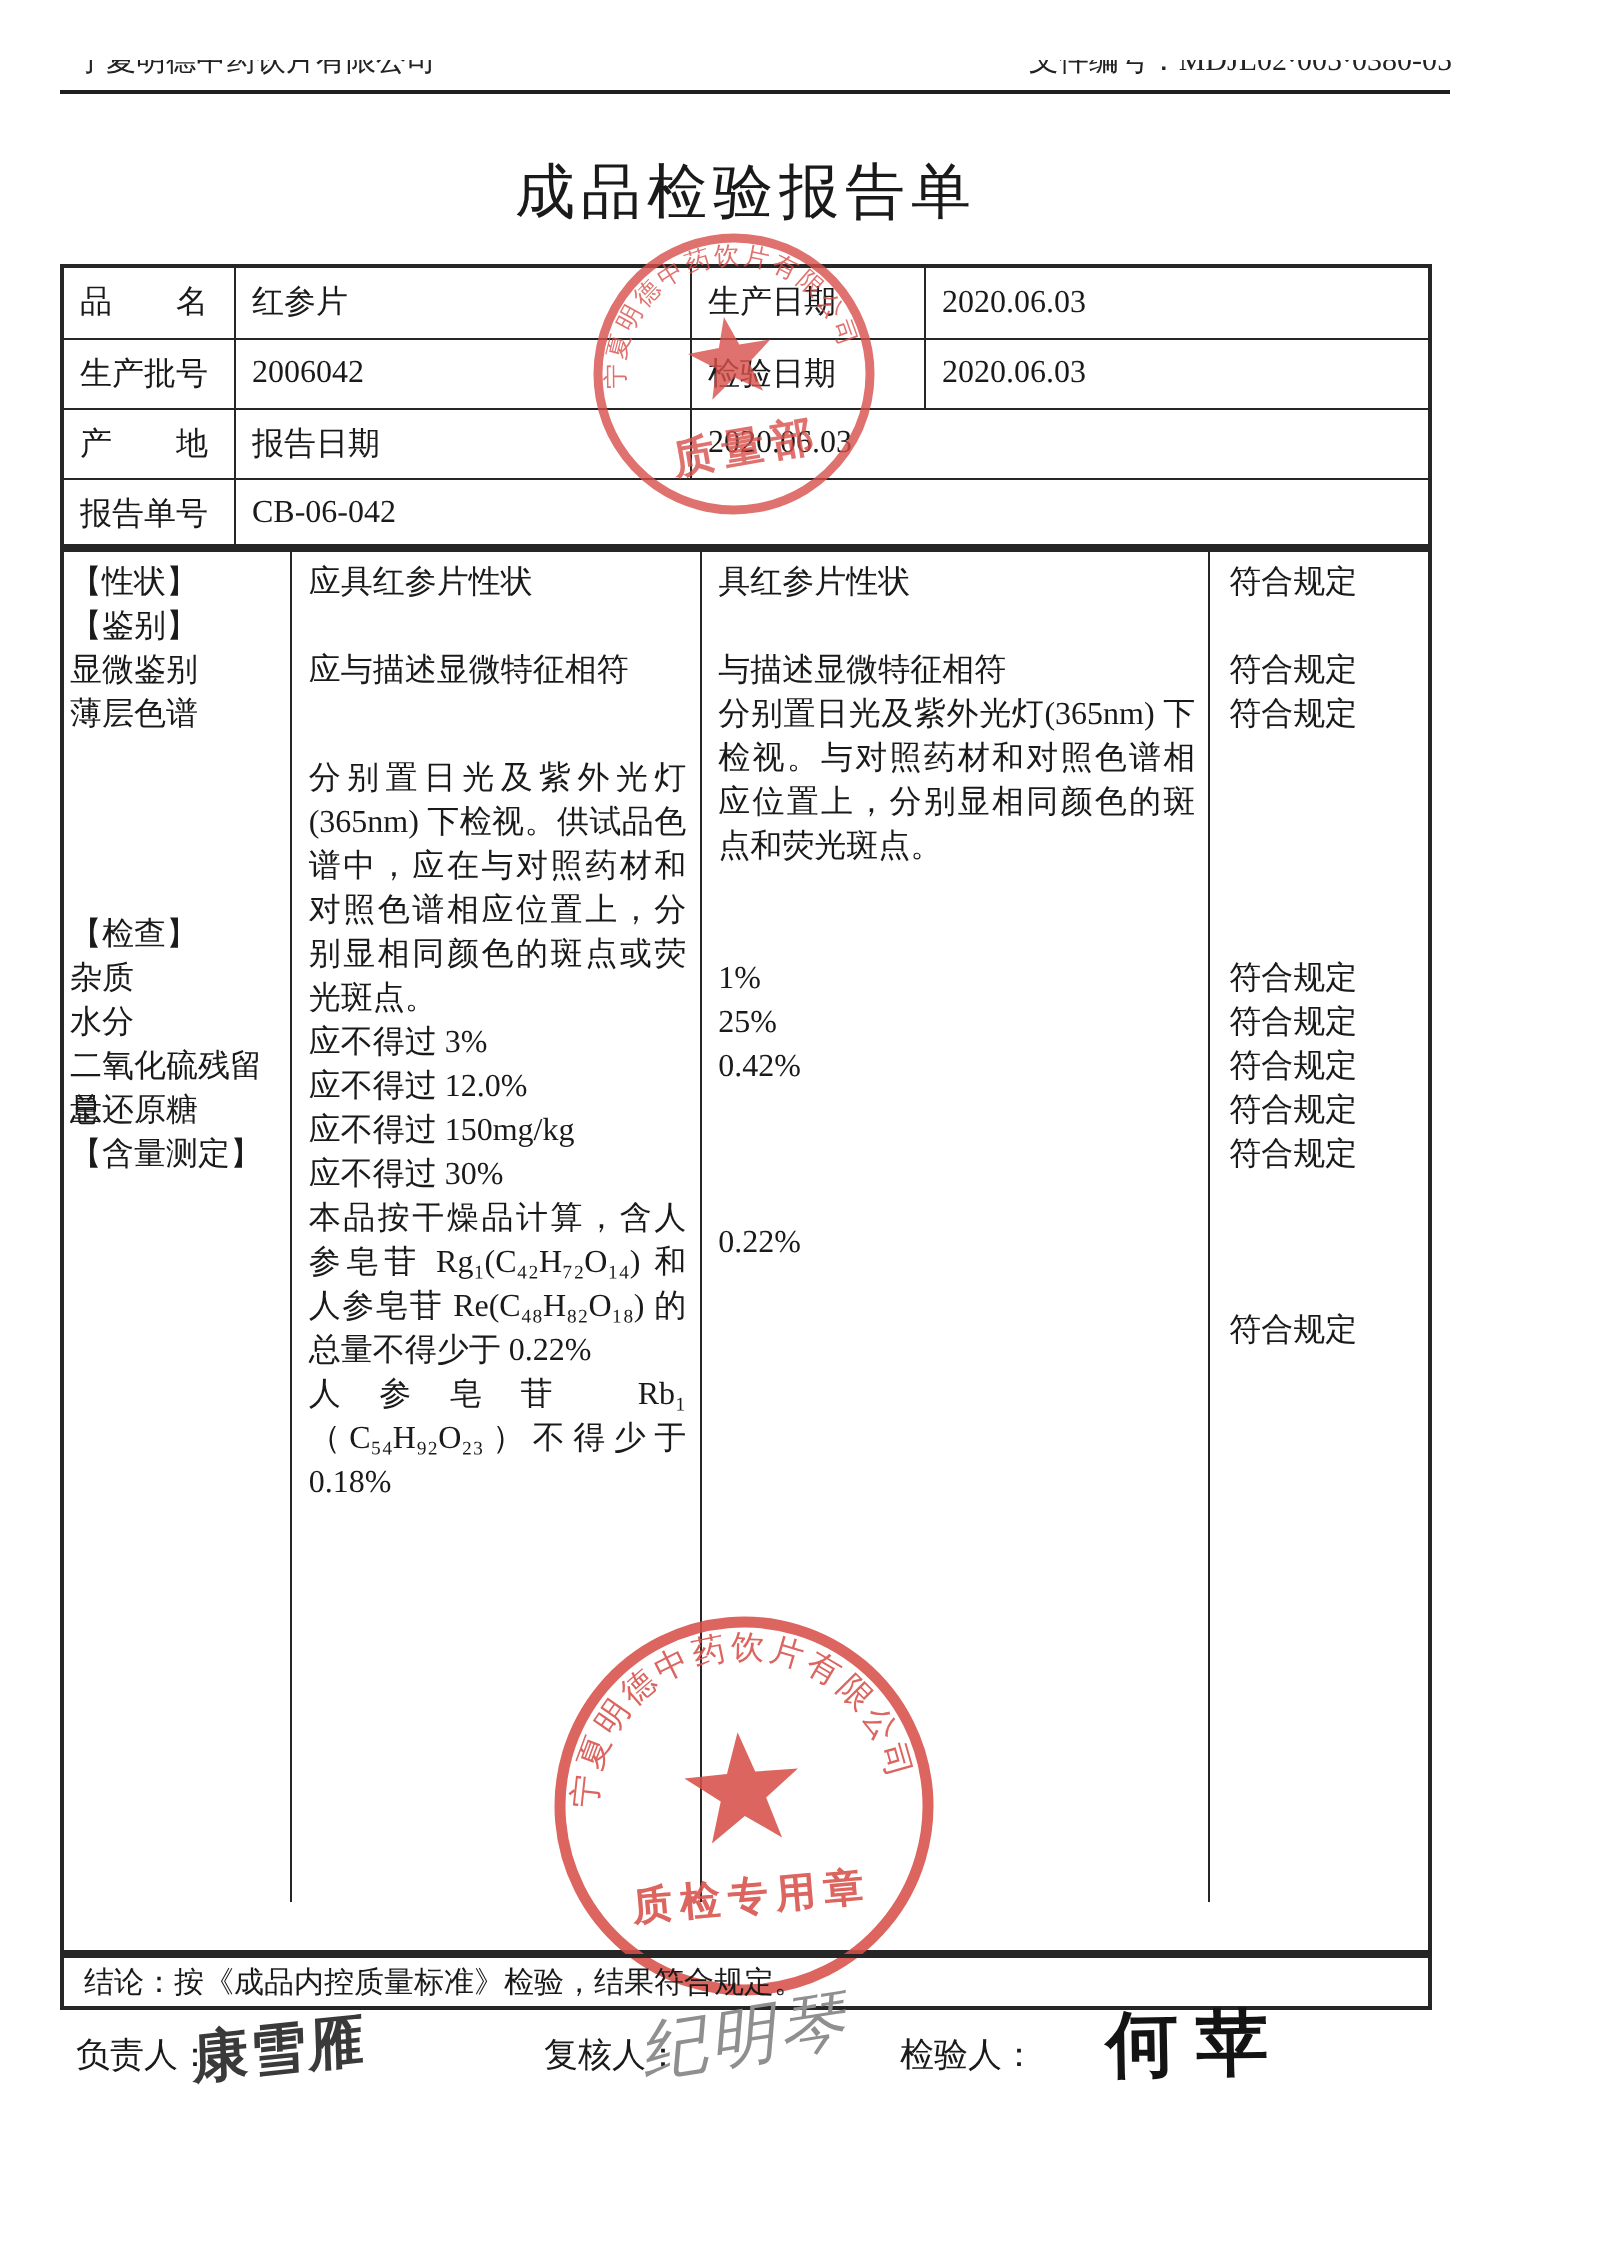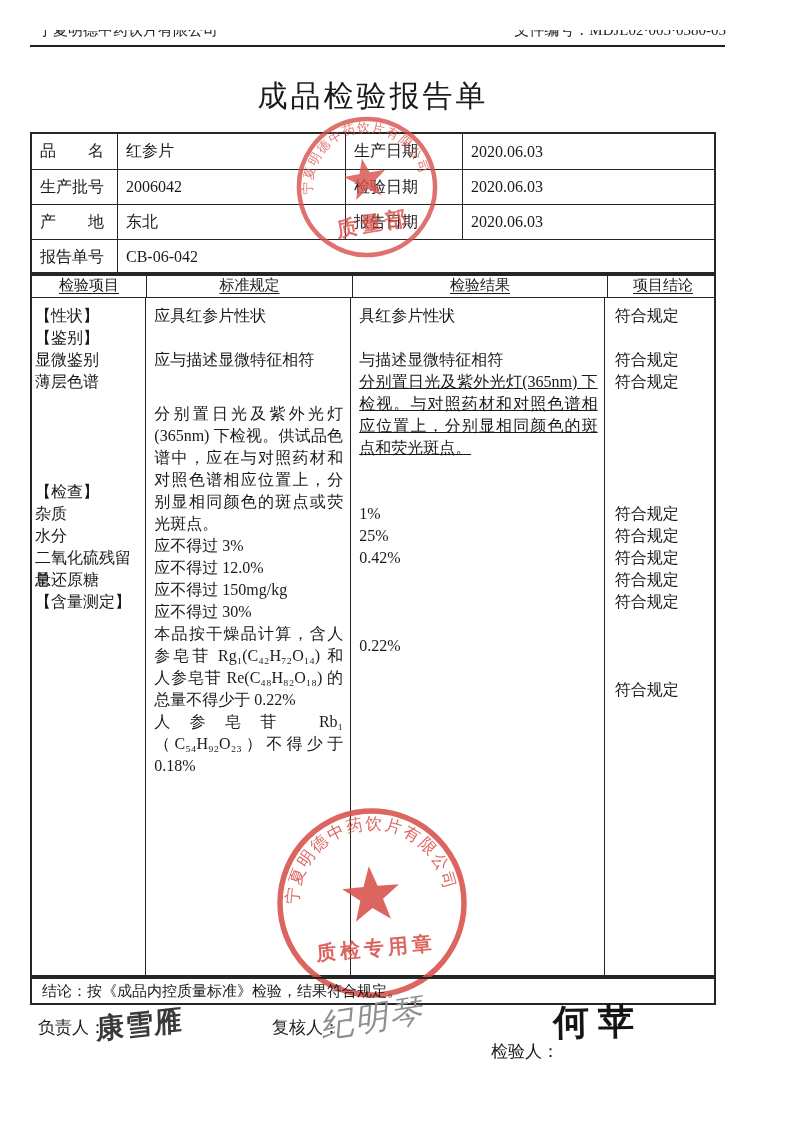--- a/index.html
+++ b/index.html
@@ -112,37 +112,30 @@
     <div class="info-cell bordered">2020.06.03</div>
   </div>
   <div class="info-row">
     <div class="info-cell">生产批号</div>
     <div class="info-cell bordered">2006042</div>
     <div class="info-cell bordered">检验日期</div>
     <div class="info-cell bordered">2020.06.03</div>
   </div>
   <div class="info-row">
     <div class="info-cell">产　　地</div>
-    <div class="info-cell bordered">东北</div>
     <div class="info-cell bordered">报告日期</div>
     <div class="info-cell bordered">2020.06.03</div>
   </div>
   <div class="info-row last">
     <div class="info-cell">报告单号</div>
     <div class="info-cell bordered">CB-06-042</div>
   </div>
 </div>
 
 <div class="main-table">
-  <div class="main-head">
-    <div class="hcell">检验项目</div>
-    <div class="hcell">标准规定</div>
-    <div class="hcell">检验结果</div>
-    <div class="hcell">项目结论</div>
-  </div>
   <div class="main-body">
     <div class="bcol col-item" id="col-item">
         <div class="body-line" style="height: 22px;">【性状】</div>
         <div class="body-line" style="height: 22px;">【鉴别】</div>
         <div class="body-line" style="height: 22px;">显微鉴别</div>
         <div class="body-line" style="height: 110px;">薄层色谱</div>
         <div class="body-line" style="height: 22px;">【检查】</div>
         <div class="body-line" style="height: 22px;">杂质</div>
         <div class="body-line" style="height: 22px;">水分</div>
         <div class="body-line" style="height: 22px;">二氧化硫残留量</div>
@@ -160,21 +153,21 @@
         <div class="body-line" style="height: 22px;">应不得过 12.0%</div>
         <div class="body-line" style="height: 22px;">应不得过 150mg/kg</div>
         <div class="body-line" style="height: 22px;">应不得过 30%</div>
         <div class="body-line" style="height: 88px;">本品按干燥品计算，含人参皂苷 Rg₁(C₄₂H₇₂O₁₄) 和人参皂苷 Re(C₄₈H₈₂O₁₈) 的总量不得少于 0.22%</div>
         <div class="body-line" style="height: 44px;">人参皂苷 Rb₁（C₅₄H₉₂O₂₃）不得少于 0.18%</div>
       </div>
     <div class="bcol col-result" id="col-result">
         <div class="body-line" style="height: 22px;">具红参片性状</div>
         <div class="body-line" style="height: 22px;"></div>
         <div class="body-line" style="height: 22px;">与描述显微特征相符</div>
-        <div class="body-line" style="height: 110px; text-decoration: underline;">分别置日光及紫外光灯(365nm) 下检视。与对照药材和对照色谱相应位置上，分别显相同颜色的斑点和荧光斑点。</div>
+        <div class="body-line" style="height: 110px;">分别置日光及紫外光灯(365nm) 下检视。与对照药材和对照色谱相应位置上，分别显相同颜色的斑点和荧光斑点。</div>
         <div class="body-line" style="height: 22px;"></div>
         <div class="body-line" style="height: 22px;">1%</div>
         <div class="body-line" style="height: 22px;">25%</div>
         <div class="body-line" style="height: 88px;">0.42%</div>
         <div class="body-line" style="height: 44px;">0.22%</div>
       </div>
     <div class="bcol col-conclusion" id="col-conclusion">
         <div class="body-line" style="height: 22px;">符合规定</div>
         <div class="body-line" style="height: 22px;"></div>
         <div class="body-line" style="height: 22px;">符合规定</div>
@@ -213,16 +206,16 @@
   <polygon fill="#d8504a" points="100,63 107.1,83.3 128.5,83.7 111.4,96.7 117.6,117.3 100,105 82.4,117.3 88.6,96.7 71.5,83.7 92.9,83.3"></polygon>
   <text x="100" y="152" text-anchor="middle" font-size="20" font-weight="bold" letter-spacing="4">质检专用章</text>
 </svg>
 
 <div class="conclusion-box">
   <span>结论：按《成品内控质量标准》检验，结果符合规定。</span>
 </div>
 
 <div class="sig-label" style="left:38px;">负责人：</div>
 <div class="sig-label" style="left:272px;">复核人：</div>
-<div class="sig-label" style="left:491px;margin-top:24px;">检验人：</div>
+<div class="sig-label" style="left:450px;">检验人：</div>
 <div class="sig-name sig-lead">康雪雁</div>
 <div class="sig-name sig-review">纪明琴</div>
 <div class="sig-name sig-inspector">何苹</div>
 
 </body></html>

